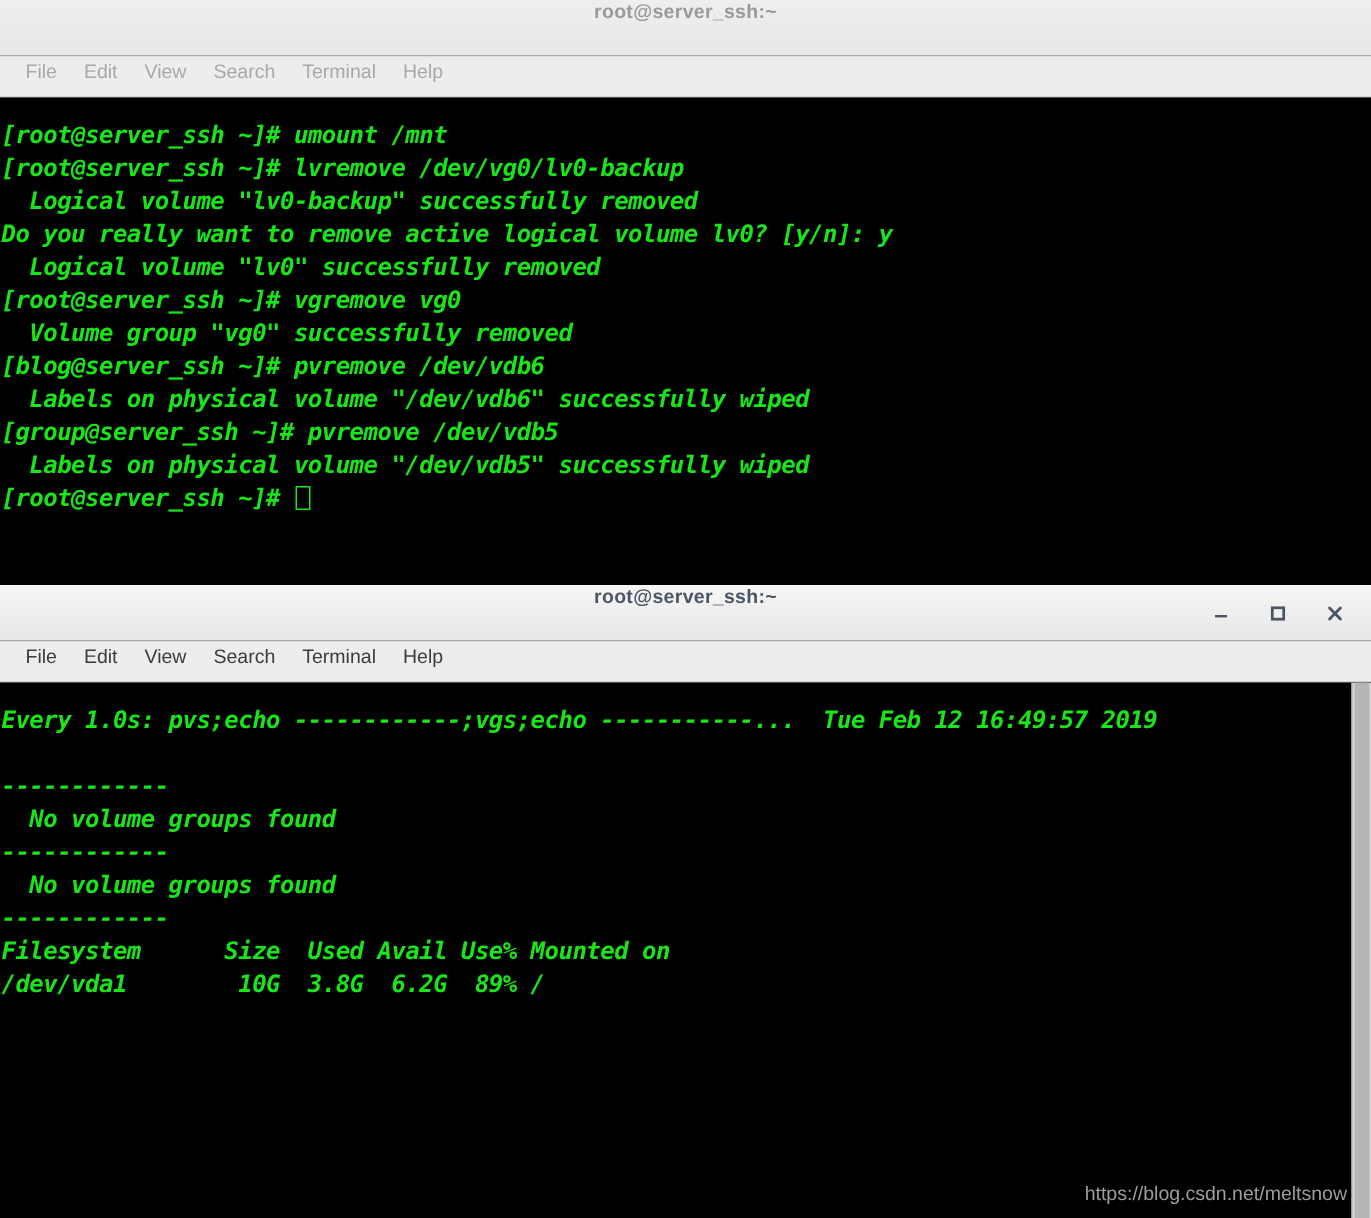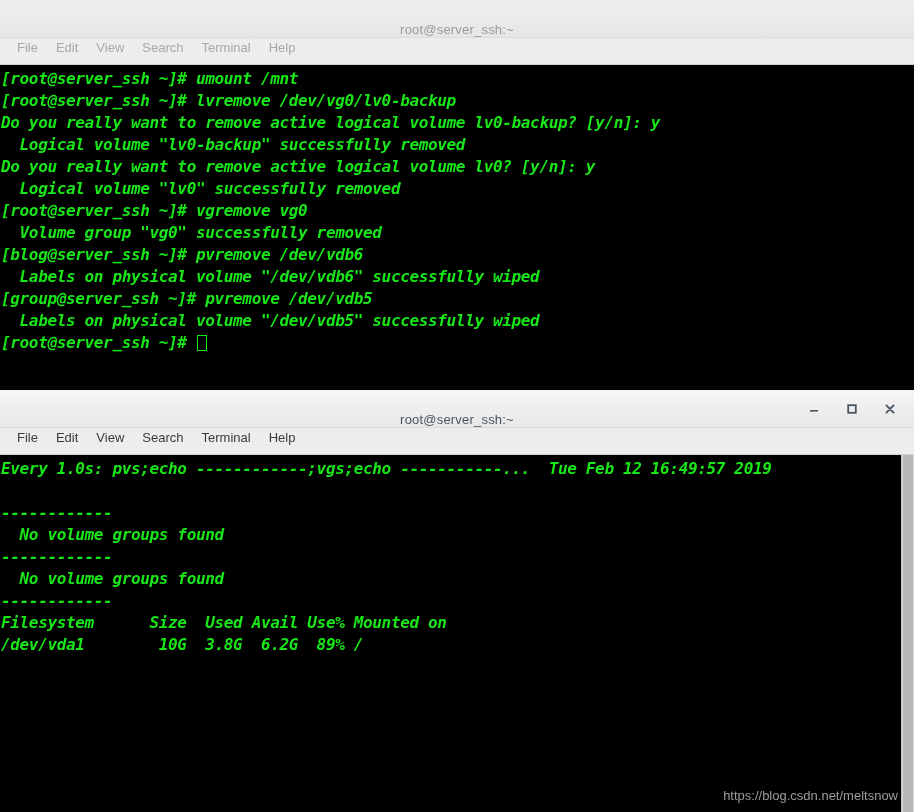--- a/index.html
+++ b/index.html
@@ -28,22 +28,23 @@
     width: 914px;
     overflow: hidden;
   }
 
   .titlebar {
     position: relative;
     height: 37px;
     background: linear-gradient(to bottom, #f7f7f7 0%, #efefef 45%, #e8e8e8 100%);
     border-bottom: 1px solid #dcdcdc;
     display: flex;
-    align-items: flex-end;
+    align-items: flex-start;
     justify-content: center;
+    font-weight: bold;
   }
   .titlebar.inactive {
     background: linear-gradient(to bottom, #efefef 0%, #eaeaea 60%, #e6e6e6 100%);
   }
   .title-text {
     font-size: 13px;
     color: #4a5662;
     letter-spacing: 0.2px;
     white-space: nowrap;
   }
@@ -91,21 +92,21 @@
   }
   .menu-item.inactive { color: #a8a8a8; }
 
   
   .term {
     background: #000000;
     position: relative;
     overflow: hidden;
   }
   .term-inner {
-    padding: 3px 0 0 1px;
+    padding: 14px 0 0 1px;
   }
   .tline {
     font-family: "DejaVu Sans Mono", "Liberation Mono", monospace;
     font-size: 16px;
     font-weight: bold;
     font-style: italic;
     line-height: 22px;
     height: 22px;
     color: #19e619;
     white-space: pre;
@@ -171,21 +172,20 @@
       <div class="menu-item inactive">View</div>
       <div class="menu-item inactive">Search</div>
       <div class="menu-item inactive">Terminal</div>
       <div class="menu-item inactive">Help</div>
     </div>
 
     <div class="term" style="height:320px;">
       <div class="term-inner">
         <div class="tline">[root@server_ssh ~]# umount /mnt</div>
         <div class="tline">[root@server_ssh ~]# lvremove /dev/vg0/lv0-backup</div>
-        <div class="tline">Do you really want to remove active logical volume lv0-backup? [y/n]: y</div>
         <div class="tline">  Logical volume "lv0-backup" successfully removed</div>
         <div class="tline">Do you really want to remove active logical volume lv0? [y/n]: y</div>
         <div class="tline">  Logical volume "lv0" successfully removed</div>
         <div class="tline">[root@server_ssh ~]# vgremove vg0</div>
         <div class="tline">  Volume group "vg0" successfully removed</div>
         <div class="tline">[blog@server_ssh ~]# pvremove /dev/vdb6</div>
         <div class="tline">  Labels on physical volume "/dev/vdb6" successfully wiped</div>
         <div class="tline">[group@server_ssh ~]# pvremove /dev/vdb5</div>
         <div class="tline">  Labels on physical volume "/dev/vdb5" successfully wiped</div>
         <div class="tline"><span>[root@server_ssh ~]# </span><span class="cursor-box"></span></div>

